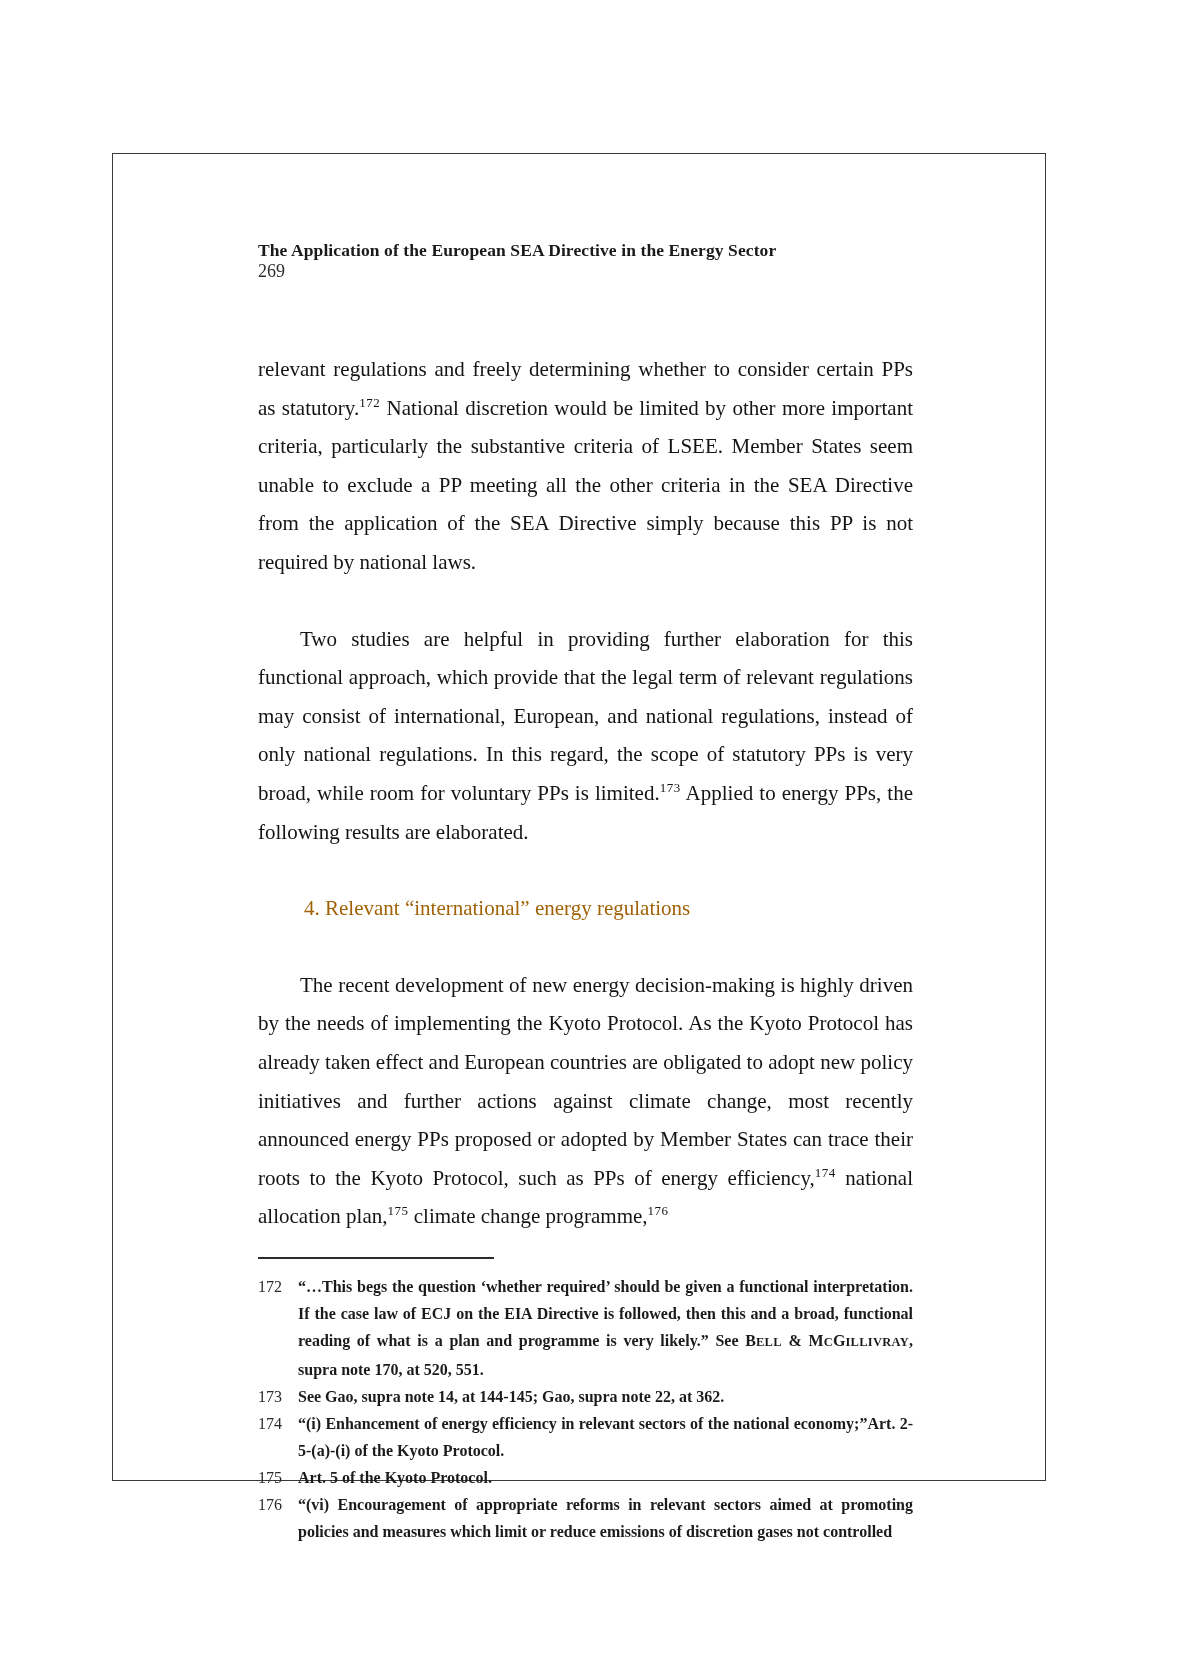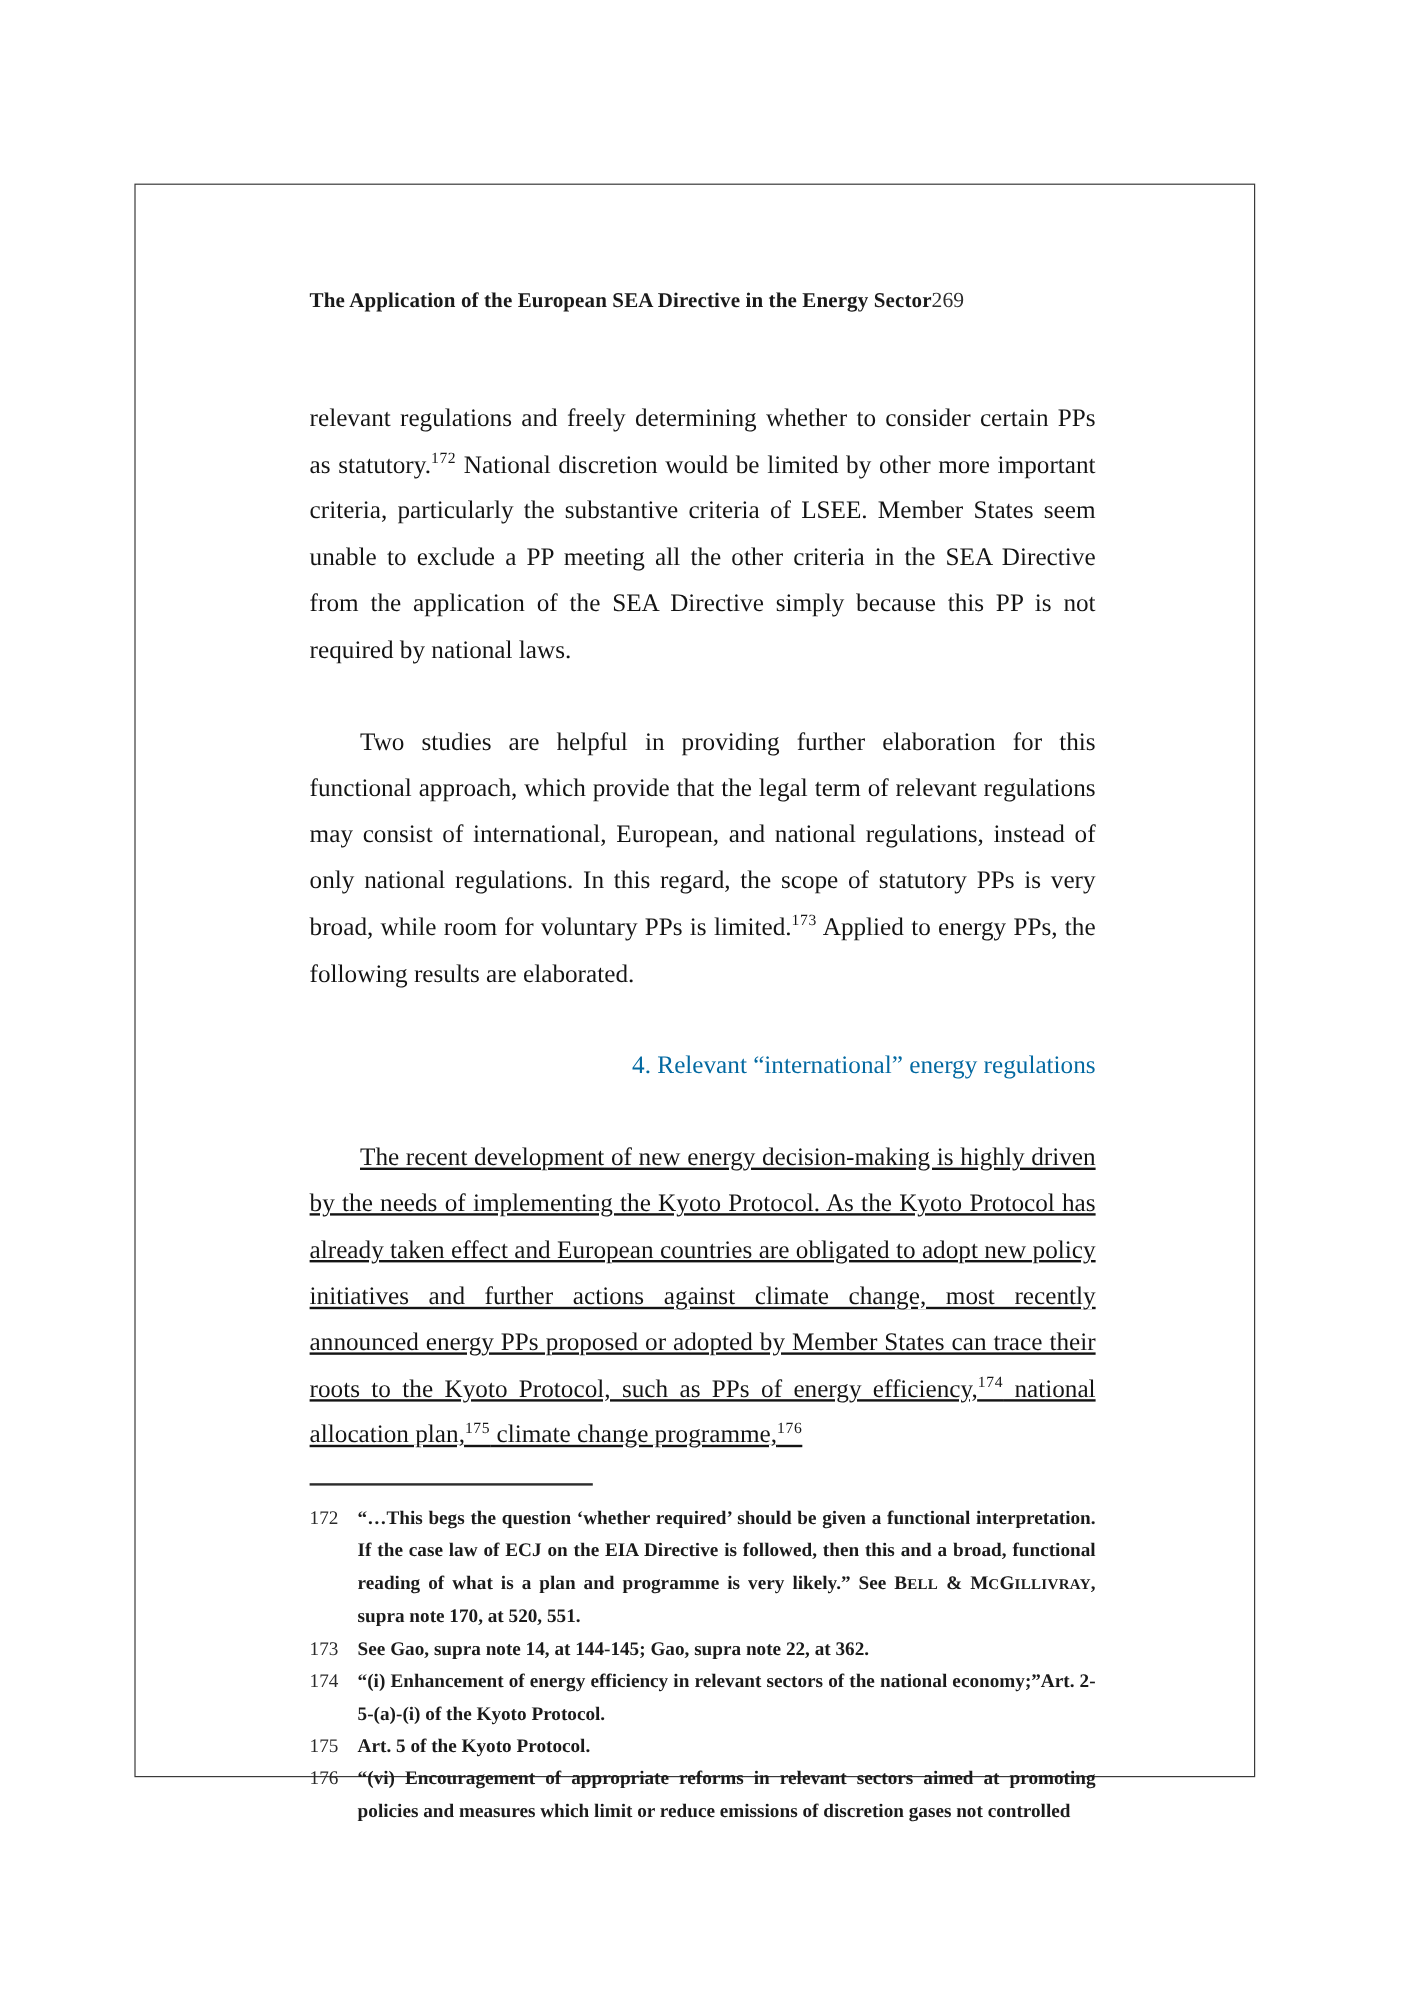--- a/index.html
+++ b/index.html
@@ -8,41 +8,41 @@
     font-family:"Liberation Serif","DejaVu Serif",serif;color:#151515;
   }
   .sheet-border{
     position:absolute;left:112px;top:153px;width:934px;height:1328px;
     border:1px solid #3a3a3a;background:#ffffff;box-sizing:border-box;
   }
   .content{
     position:absolute;left:258px;top:240px;width:655px;
   }
   .runhead{
-    display:flex;justify-content:flex-start;align-items:baseline;
+    display:flex;justify-content:center;align-items:baseline;flex-direction:column;
   }
   .runhead-title{
     font-weight:bold;font-size:17.5px;letter-spacing:0.1px;color:#1a1a1a;
   }
   .runhead-page{
     font-size:18px;font-weight:normal;color:#2e2e2e;padding-right:8px;
   }
   .body-text{
     margin-top:68px;font-size:21px;line-height:38.6px;text-align:justify;
     color:#141414;
   }
   .body-text p{margin:0 0 38px 0;}
   .body-text p.indent{text-indent:42px;}
-  .body-text p.last{margin-bottom:0;text-decoration:underline;}
+  .body-text p.last{margin-bottom:0;}
   sup.fn-ref{
     font-size:0.62em;line-height:0;vertical-align:super;letter-spacing:0.5px;
   }
   .section-heading{
     font-size:21px;line-height:38.6px;margin:0 0 38px 0;padding-left:46px;
-    text-align:right;color:#0369a1;
+    text-align:left;color:#a16207;
   }
   .fn-sep{
     width:236px;border:none;border-top:2px solid #2c2c2c;margin:21px 0 14px 0;
   }
   .footnotes{
     font-size:16px;line-height:27px;font-weight:600;color:#1b1b1b;
   }
   .fn-row{display:flex;}
   .fn-num{
     flex:none;width:40px;font-weight:400;color:#2a2a2a;

